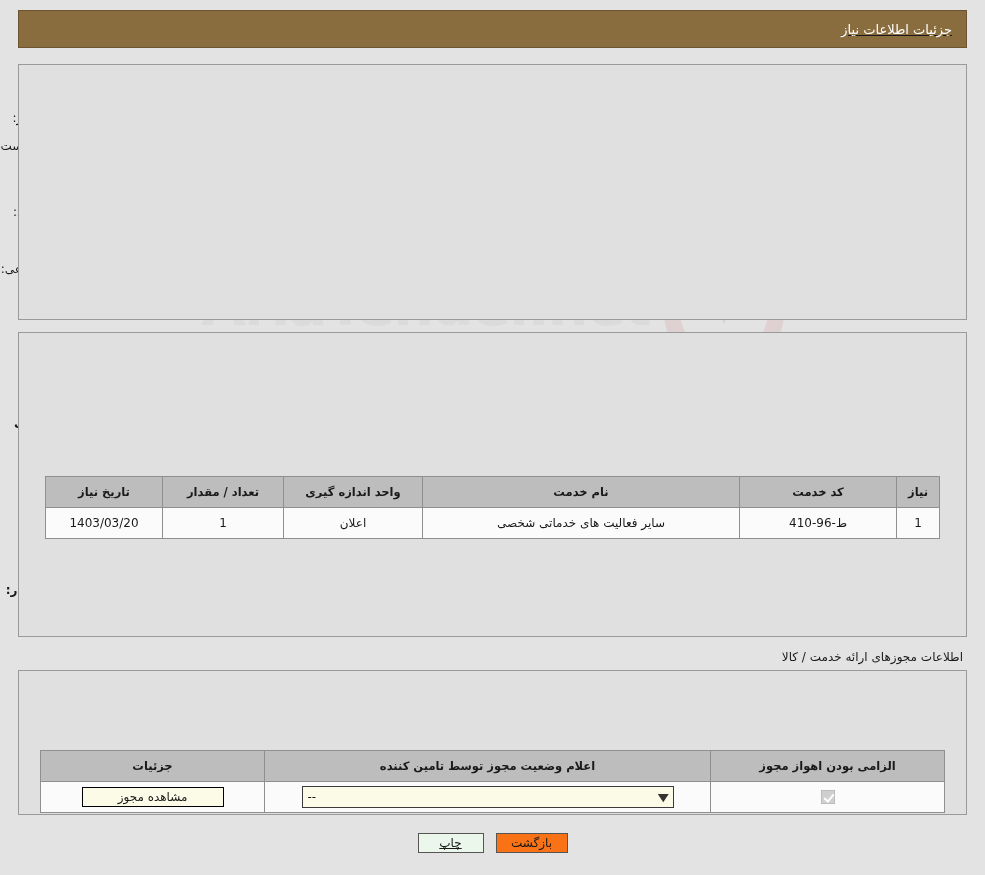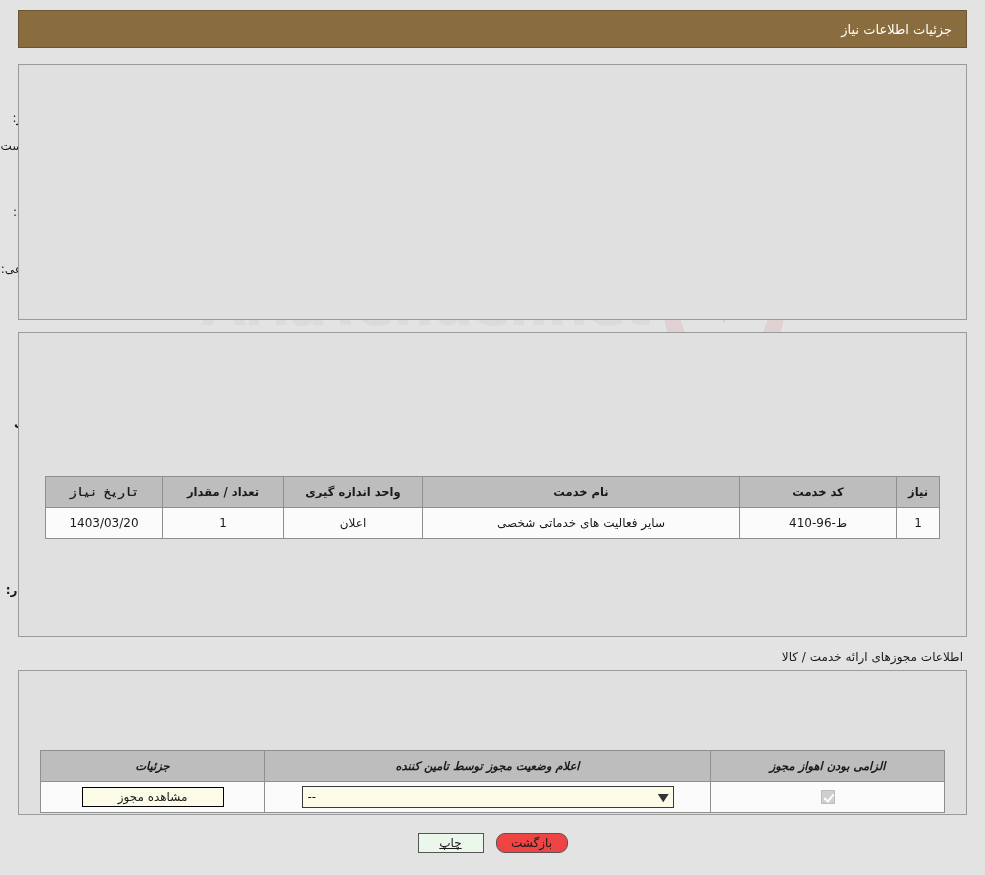--- a/index.html
+++ b/index.html
@@ -62,20 +62,21 @@
     left: 18px; right: 18px; top: 10px;
     height: 38px;
     background: #8a6d3f;
     border: 1px solid #6d5531;
     box-sizing: border-box;
     display: flex;
     align-items: center;
     justify-content: flex-start;
     padding: 0 14px;
     z-index: 2;
+    text-decoration: underline;
   }
   .page-header .title {
     color: #ffffff;
     font-size: 13px;
   }
 
   
   .panel {
     position: absolute;
     background: #e0e0e0;
@@ -208,21 +209,21 @@
   .tbl-services {
     position: absolute;
     left: 45px; right: 45px; top: 476px;
     z-index: 1;
   }
   .tbl-permits {
     position: absolute;
     left: 40px; right: 40px; top: 750px;
     z-index: 1;
   }
-  .tbl-permits th { height: 28px; font-style: italic; }
+  .tbl-permits th { height: 28px; }
   .tbl-permits td { height: 30px; background: #f5f5f5; }
 
   
   .chk {
     width: 14px; height: 14px;
     background: #cfcfcf;
     border: 1px solid #bdbdbd;
     display: inline-block;
     box-sizing: border-box;
     position: relative;
@@ -289,21 +290,21 @@
     border: 1px solid #555555;
     font-size: 12px;
     padding: 2px 0;
     width: 64px;
     text-align: center;
     cursor: pointer;
     color: #1a1a1a;
     font-family: "DejaVu Sans", "Liberation Sans", sans-serif;
   }
   .btn-print { background: #eaf7ea; text-decoration: underline; }
-  .btn-back  { background: #ef4444; width: 70px; border-radius: 9px; }
+  .btn-back  { background: #f97316; width: 70px; }
 
   
   .permits-caption {
     position: absolute;
     right: 22px; top: 650px;
     font-size: 12px;
     color: #1a1a1a;
     z-index: 2;
   }
 </style>
@@ -408,21 +409,21 @@
 
 <div class="tbl-services">
   <table class="grid">
     <thead>
       <tr>
         <th style="width:34px;">نیاز</th>
         <th style="width:148px;">کد خدمت</th>
         <th>نام خدمت</th>
         <th style="width:130px;">واحد اندازه گیری</th>
         <th style="width:112px;">تعداد / مقدار</th>
-        <th style="width:108px;font-family:Liberation Mono, monospace;">تاریخ نیاز</th>
+        <th style="width:108px;">تاریخ نیاز</th>
       </tr>
     </thead>
     <tbody>
       <tr>
         <td>1</td>
         <td>ط-96-410</td>
         <td>سایر فعالیت های خدماتی شخصی</td>
         <td>اعلان</td>
         <td>1</td>
         <td>1403/03/20</td>

